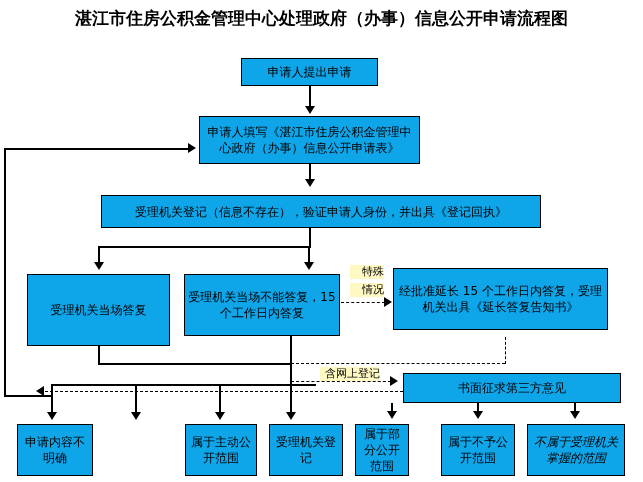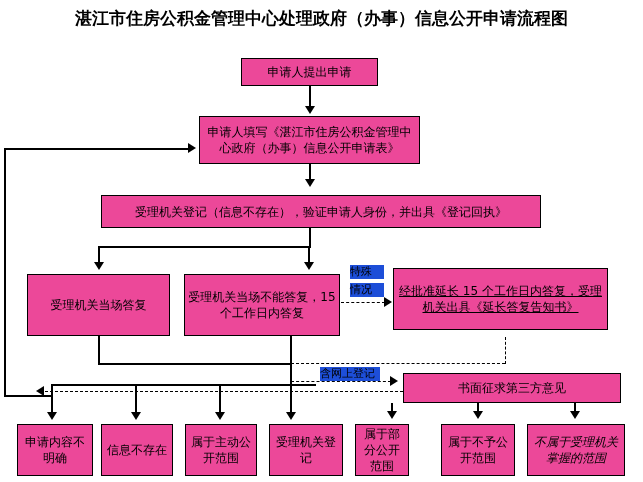--- a/index.html
+++ b/index.html
@@ -28,41 +28,41 @@
     font-weight: bold;
     font-size: 17px;
     line-height: 25px;
     color: #000000;
     letter-spacing: 0px;
   }
   .box {
     position: absolute;
     box-sizing: border-box;
     border: 1.6px solid #000000;
-    background: #ec4899;
+    background: #0ea5e9;
     color: #000000;
     font-family: "DejaVu Sans", "Liberation Sans", sans-serif;
     font-size: 12px;
     line-height: 16px;
     display: flex;
     align-items: center;
     justify-content: center;
     text-align: center;
     padding: 1px 3px;
     z-index: 5;
   }
   .box .inner { width: 100%; }
   .lbl {
     position: absolute;
     font-family: "DejaVu Sans", "Liberation Sans", sans-serif;
     font-size: 11px;
     line-height: 14px;
     color: #000000;
-    background: #1d4ed8;
-    text-align: left;
+    background: #fef9c3;
+    text-align: right;
     z-index: 6;
     white-space: nowrap;
   }
   .ln {
     position: absolute;
     background: #000000;
     z-index: 2;
   }
   .vl { width: 1.6px; }
   .hl { height: 1.6px; }
@@ -115,41 +115,38 @@
   </div>
 
   <div class="box" style="left:199px; top:116px; width:221px; height:48px;">
     <span class="inner">申请人填写《湛江市住房公积金管理中心政府（办事）信息公开申请表》</span>
   </div>
 
   <div class="box" style="left:101px; top:195px; width:440px; height:33px;">
     <span class="inner">受理机关登记（信息不存在），验证申请人身份，并出具《登记回执》</span>
   </div>
 
-  <div class="box" style="left:27px; top:274px; width:143px; height:62px;">
+  <div class="box" style="left:27px; top:274px; width:143px; height:72px;">
     <span class="inner">受理机关当场答复</span>
   </div>
 
   <div class="box" style="left:184px; top:274px; width:156px; height:62px;">
     <span class="inner">受理机关当场不能答复，15 个工作日内答复</span>
   </div>
 
-  <div class="box" style="left:393px; top:268px; width:215px; height:62px;text-decoration:underline;">
+  <div class="box" style="left:393px; top:268px; width:215px; height:62px;">
     <span class="inner">经批准延长 15 个工作日内答复，受理机关出具《延长答复告知书》</span>
   </div>
 
   <div class="box" style="left:403px; top:373px; width:218px; height:30px;">
     <span class="inner">书面征求第三方意见</span>
   </div>
 
   <div class="box" style="left:17px; top:424px; width:76px; height:52px;">
     <span class="inner">申请内容不明确</span>
-  </div>
-  <div class="box" style="left:101px; top:424px; width:72px; height:52px;">
-    <span class="inner">信息不存在</span>
   </div>
   <div class="box" style="left:185px; top:424px; width:72px; height:52px;">
     <span class="inner">属于主动公开范围</span>
   </div>
   <div class="box" style="left:269px; top:424px; width:74px; height:52px;">
     <span class="inner">受理机关登记</span>
   </div>
   <div class="box" style="left:355px; top:424px; width:54px; height:52px;">
     <span class="inner">属于部分公开范围</span>
   </div>

